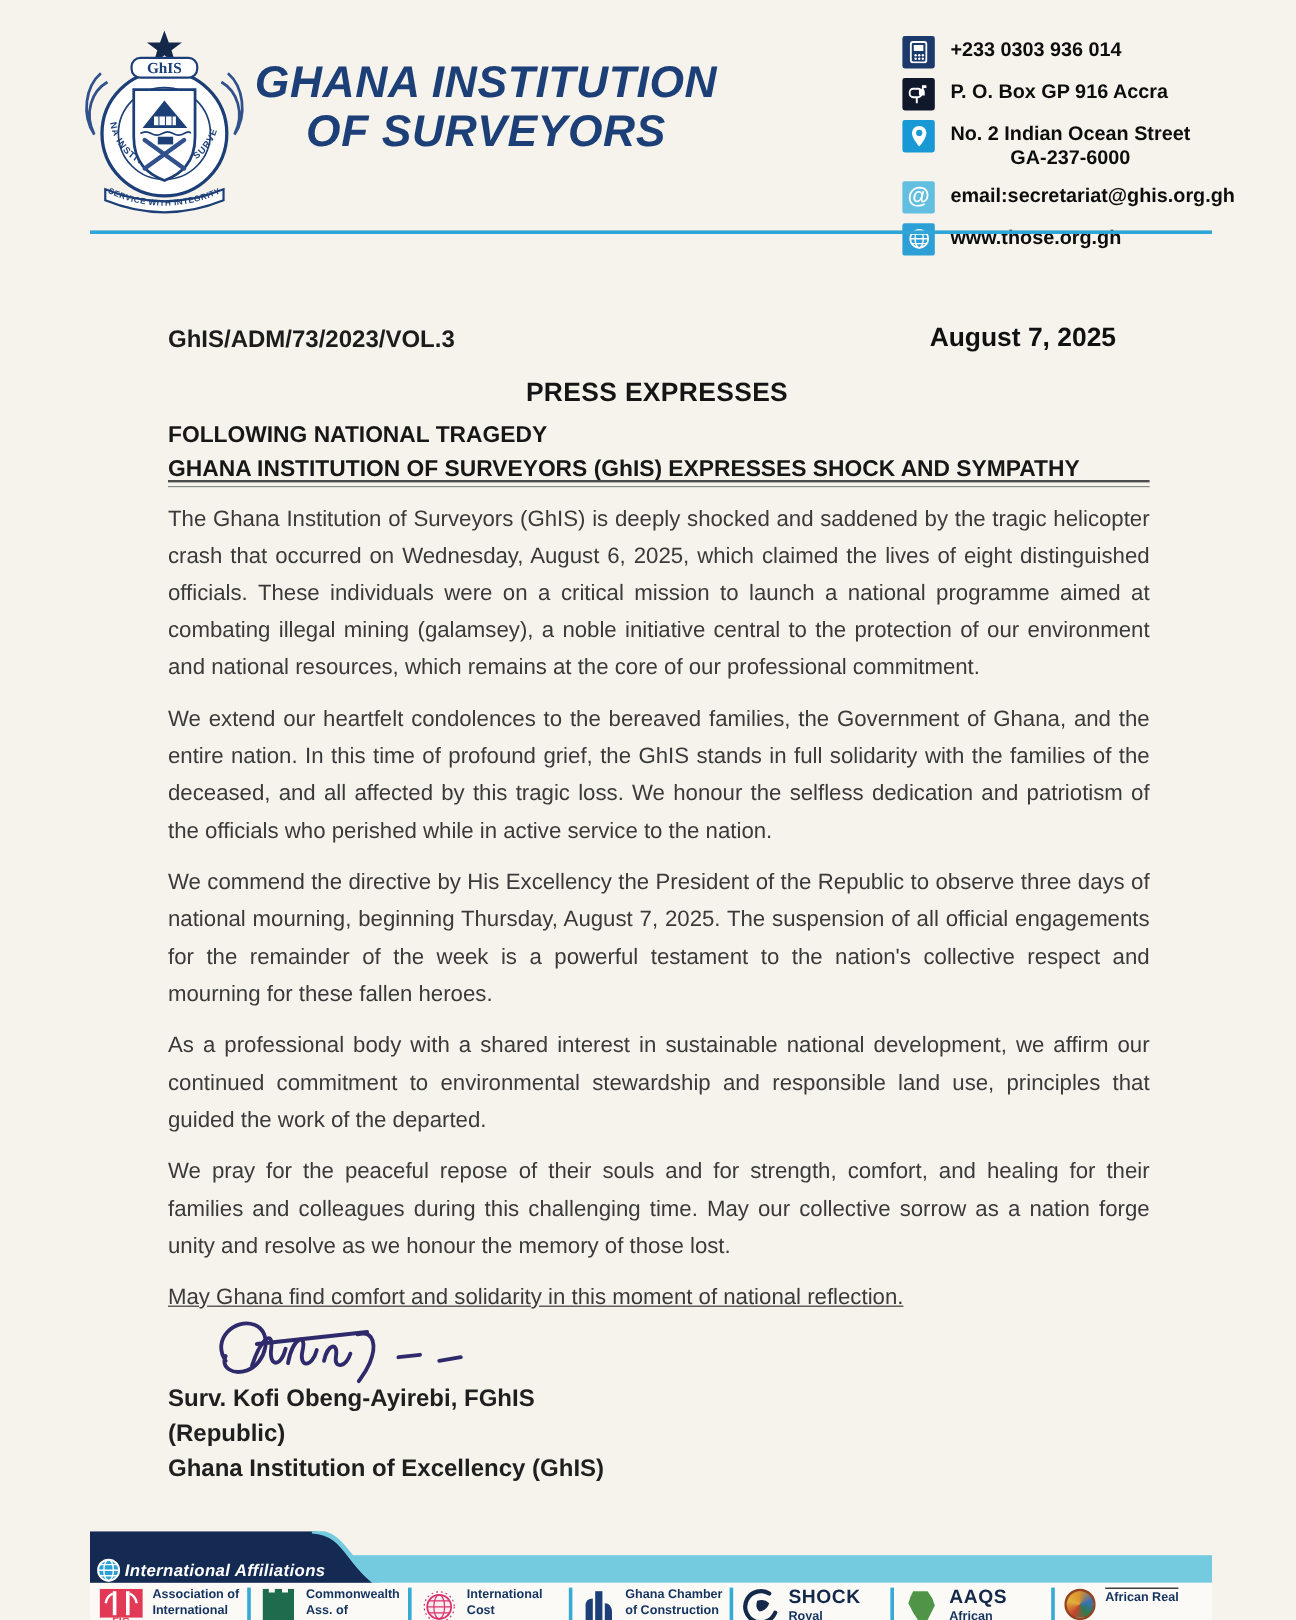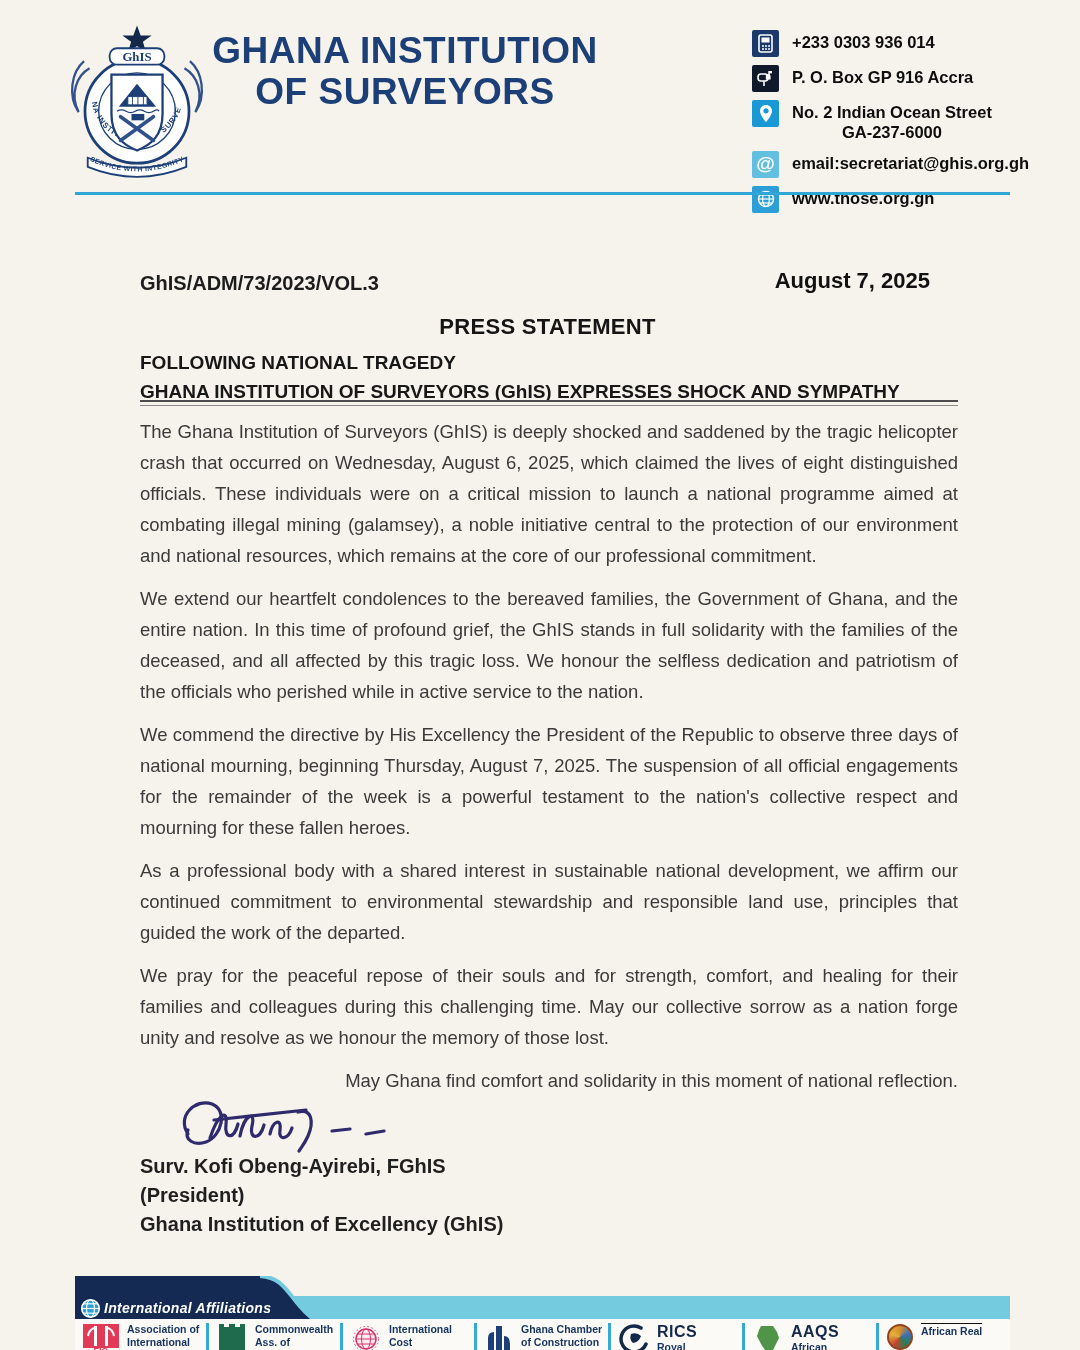--- a/index.html
+++ b/index.html
@@ -4,22 +4,22 @@
 <style>
   html,body{margin:0;padding:0;background:#e8e5de;}
   .page{
     position:relative;width:1080px;height:1350px;overflow:hidden;
     background:#f6f3ec;
     font-family:"Liberation Sans","DejaVu Sans",sans-serif;
   }
   
   .crest{position:absolute;left:64px;top:22px;width:146px;height:162px;}
   .org-title{
-    position:absolute;left:205px;top:30px;width:400px;text-align:center;
-    color:#1c3f77;font-weight:bold;font-size:37px;line-height:1.12;letter-spacing:.5px;
+    position:absolute;left:205px;top:48px;width:400px;text-align:center;
+    color:#1c3f77;font-weight:bold;font-size:37px;line-height:1.12;letter-spacing:.5px;font-style:italic;
   }
   .contacts{position:absolute;left:752px;top:30px;width:310px;}
   .contact-row{display:flex;align-items:flex-start;margin-bottom:8px;}
   .cicon{
     flex:0 0 27px;width:27px;height:27px;margin-right:13px;border-radius:2px;
     display:flex;align-items:center;justify-content:center;color:#fff;
   }
   .bg-phone{background:#1b3a6b;} .bg-box{background:#10182b;}
   .bg-pin{background:#1899d6;} .bg-at{background:#63bfe0;font-weight:bold;font-size:19px;}
   .bg-globe{background:#2b9fd6;}
@@ -32,21 +32,21 @@
   .press-title{position:absolute;left:140px;top:314px;width:815px;text-align:center;
     font-size:22px;font-weight:bold;color:#151515;letter-spacing:.3px;}
   .headline{position:absolute;left:140px;top:348px;width:818px;
     font-size:19px;font-weight:bold;color:#171717;line-height:1.55;}
   .double-rule{position:absolute;left:140px;top:400px;width:818px;height:3px;
     border-top:2px solid #4c4c4c;border-bottom:1px solid #8a8a8a;}
   
   .body-text{position:absolute;left:140px;top:416px;width:818px;
     font-size:18.5px;line-height:31px;color:#3a3a3a;}
   .body-text p{margin:0 0 12px;text-align:justify;}
-  .body-text p.last{text-align:right;}
+  .body-text p.last{text-align:left;text-decoration:underline;}
   
   .sig{position:absolute;left:172px;top:1094px;width:250px;height:62px;}
   .signer{position:absolute;left:140px;top:1152px;font-size:20px;font-weight:bold;color:#1f1f1f;line-height:28px;}
   .signer div{margin-bottom:1px;}
   
   .cyan-bar{position:absolute;left:75px;top:1296px;width:935px;height:23px;background:#74cbdf;}
   .navy-banner{position:absolute;left:75px;top:1276px;width:270px;height:56px;}
   .banner-label{position:absolute;left:104px;top:1300px;color:#ffffff;
     font-size:14px;font-weight:bold;font-style:italic;letter-spacing:.3px;}
   .banner-globe{position:absolute;left:80px;top:1298px;width:21px;height:21px;}
@@ -172,21 +172,21 @@
       <div class="ctext">
           <span>www.those.org.gh</span>
         </div>
     </div>
   </div>
 
   <div class="header-rule"></div>
 
   <div class="ref">GhIS/ADM/73/2023/VOL.3</div>
   <div class="date">August 7, 2025</div>
-  <div class="press-title">PRESS STATEMENT</div>
+  <div class="press-title">PRESS EXPRESSES</div>
   <div class="headline">
     <div>FOLLOWING NATIONAL TRAGEDY</div>
     <div>GHANA INSTITUTION OF SURVEYORS (GhIS) EXPRESSES SHOCK AND SYMPATHY</div>
   </div>
   <div class="double-rule"></div>
 
   <div class="body-text">
     <p>The Ghana Institution of Surveyors (GhIS) is deeply shocked and saddened by the tragic helicopter crash that occurred on Wednesday, August 6, 2025, which claimed the lives of eight distinguished officials. These individuals were on a critical mission to launch a national programme aimed at combating illegal mining (galamsey), a noble initiative central to the protection of our environment and national resources, which remains at the core of our professional commitment.</p>
     <p>We extend our heartfelt condolences to the bereaved families, the Government of Ghana, and the entire nation. In this time of profound grief, the GhIS stands in full solidarity with the families of the deceased, and all affected by this tragic loss. We honour the selfless dedication and patriotism of the officials who perished while in active service to the nation.</p>
     <p>We commend the directive by His Excellency the President of the Republic to observe three days of national mourning, beginning Thursday, August 7, 2025. The suspension of all official engagements for the remainder of the week is a powerful testament to the nation's collective respect and mourning for these fallen heroes.</p>
@@ -202,21 +202,21 @@
       <path d="M68,42 C72,20 84,16 80,32 C77,46 88,46 92,31"></path>
       <path d="M42,26 L134,16"></path>
       <path d="M98,40 C101,26 110,24 108,36 C106,47 116,46 120,34"></path>
       <path d="M126,18 C140,14 142,28 136,42 C132,51 128,55 127,57"></path>
       <path d="M160,37 L178,35"></path>
       <path d="M194,40 L212,37"></path>
     </g>
   </svg>
   <div class="signer">
     <div>Surv. Kofi Obeng-Ayirebi, FGhIS</div>
-    <div>(President)</div>
+    <div>(Republic)</div>
     <div>Ghana Institution of Excellency (GhIS)</div>
   </div>
 
   <div class="cyan-bar"></div>
   <svg class="navy-banner" viewBox="0 0 270 56">
     <path d="M0,0 H185 C215,2 210,30 250,52 L258,56 H0 Z" fill="#142a52"></path>
     <path d="M185,0 C217,2 212,30 252,52" fill="none" stroke="#74cbdf" stroke-width="4"></path>
   </svg>
   <svg class="banner-globe" viewBox="0 0 18 18">
     <circle cx="9" cy="9" r="7.5" fill="#2b9fd6" stroke="#fff" stroke-width="1.4"></circle>
@@ -284,21 +284,21 @@
       </div>
     </div>
     <div class="aff-divider"></div>
 
     <div class="aff">
       <svg class="ic" width="30" height="32" viewBox="0 0 30 32">
         <path d="M22,4 A13,13 0 1 0 27,20" fill="none" stroke="#14284a" stroke-width="3.5" stroke-linecap="round"></path>
         <path d="M12,10 q6,-2 10,2 q-2,6 -8,7 q-4,-3 -2,-9" fill="#14284a"></path>
       </svg>
       <div class="aff-text">
-        <div class="aff-abbr">RICS</div>
+        <div class="aff-abbr">SHOCK</div>
         <div>Royal Institution of</div>
       </div>
     </div>
     <div class="aff-divider"></div>
 
     <div class="aff">
       <svg class="ic" width="30" height="32" viewBox="0 0 30 32">
         <path d="M8,2 L20,2 L24,8 L26,14 L20,26 L16,31 L12,26 L8,20 L4,12 L6,6 Z" fill="#4f9447"></path>
       </svg>
       <div class="aff-text">

